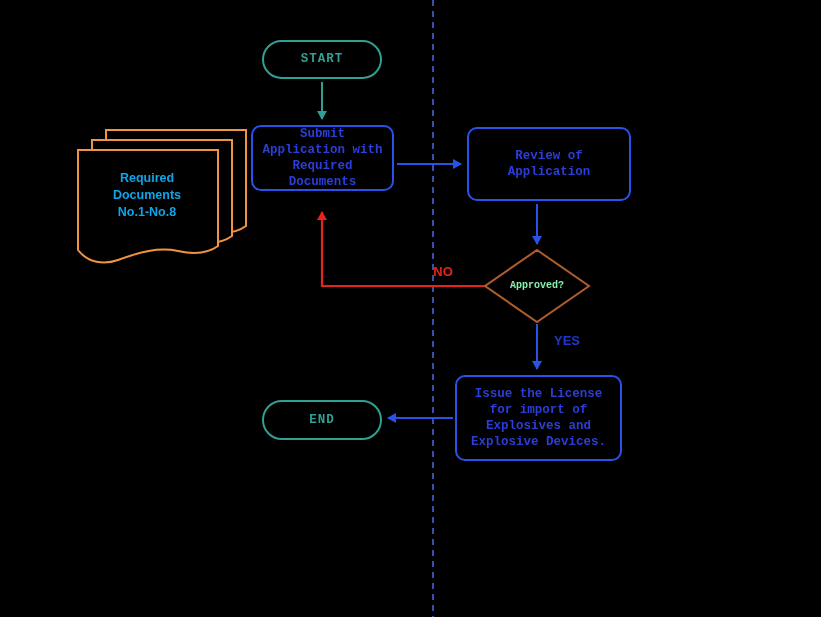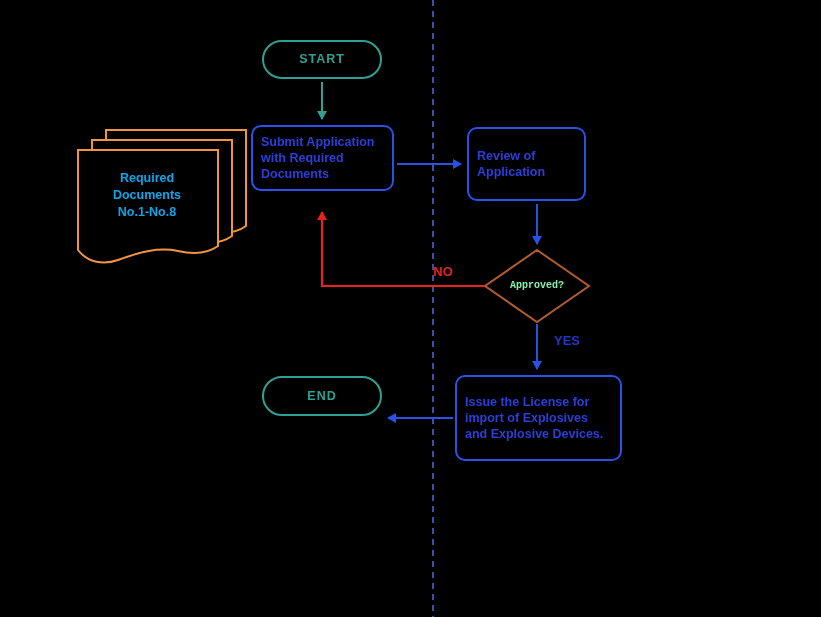--- a/index.html
+++ b/index.html
@@ -18,44 +18,45 @@
   #connector-layer {
     position: absolute;
     left: 0; top: 0;
     width: 821px; height: 617px;
   }
   .node {
     position: absolute;
     display: flex;
     align-items: center;
     justify-content: center;
-    text-align: left;
+    text-align: center;
     font-weight: bold;
     font-size: 12.5px;
     line-height: 1.3;
     box-sizing: border-box;
     background: #000;
+    font-family: Liberation Mono, monospace;
   }
   .pill {
     border: 2.5px solid #2fa093;
     border-radius: 22px;
     color: #2fa093;
     letter-spacing: 1px;
     font-size: 12.5px;
   }
   .rect {
     border: 2.5px solid #2953e8;
     border-radius: 10px;
     color: #2c3ed8;
     padding: 4px 8px;
   }
   #start-node  { left: 262px; top: 40px;  width: 120px; height: 39px; }
-  #end-node    { left: 262px; top: 376px; width: 120px; height: 40px; }
+  #end-node    { left: 262px; top: 400px; width: 120px; height: 40px; }
   #submit-node { left: 251px; top: 125px; width: 143px; height: 66px; }
-  #review-node { left: 467px; top: 127px; width: 119px; height: 74px; }
+  #review-node { left: 467px; top: 127px; width: 164px; height: 74px; }
   #issue-node  { left: 455px; top: 375px; width: 167px; height: 86px; }
   #review-node span { display: inline-block; max-width: 112px; }
   #submit-node span { display: inline-block; max-width: 126px; }
   #issue-node  span { display: inline-block; max-width: 150px; }
   .label {
     position: absolute;
     font-weight: bold;
     font-size: 12.5px;
     text-align: center;
     line-height: 1.35;

